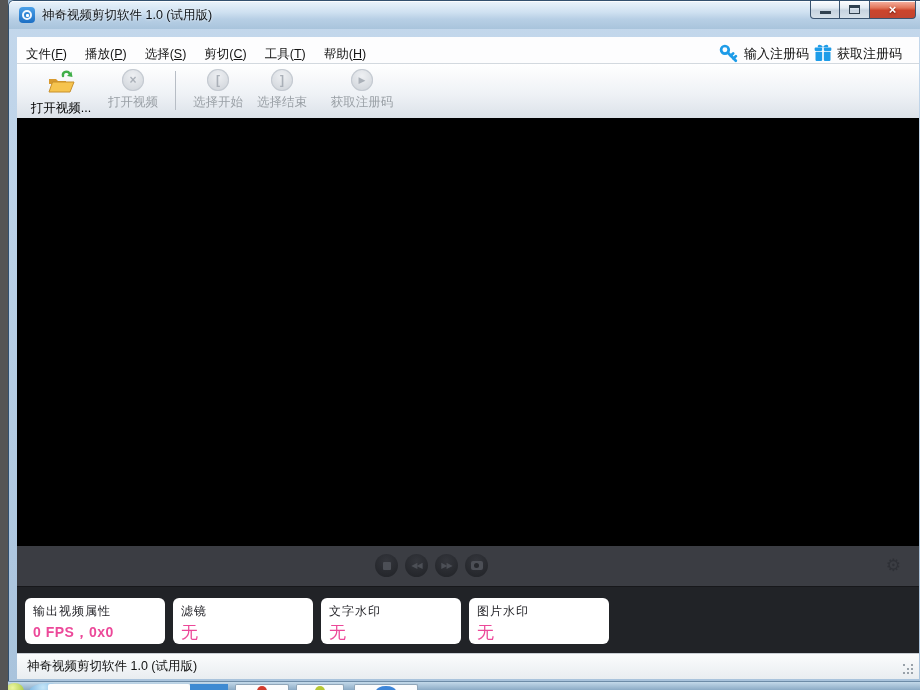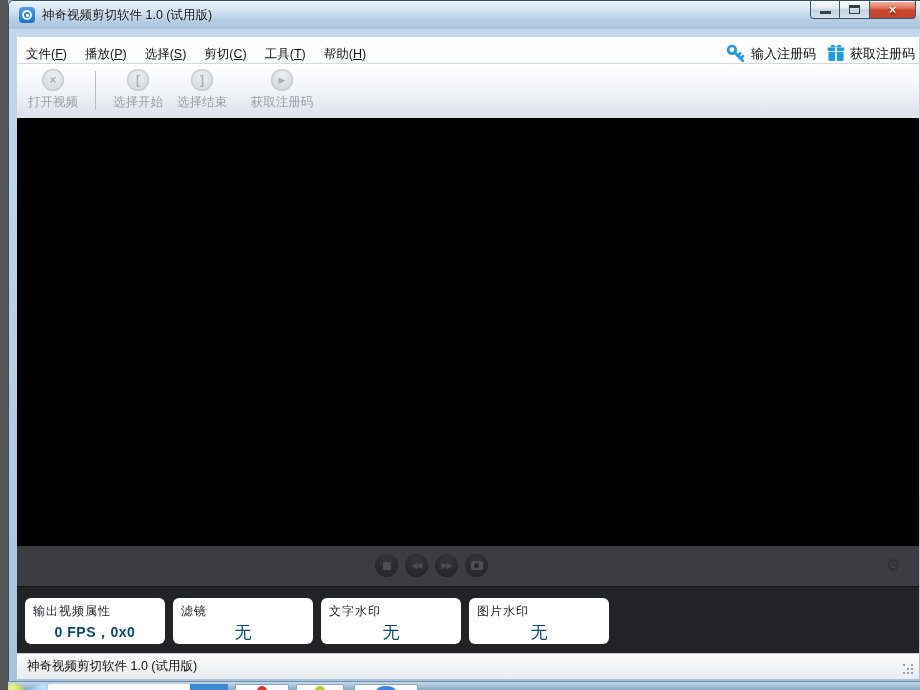--- a/index.html
+++ b/index.html
@@ -35,21 +35,21 @@
     text-shadow:0 1px 2px rgba(90,15,5,.8); }
   .glyph-min { position:absolute; left:9px; bottom:4px; width:11px; height:3px; background:#30414f; }
   .glyph-max { position:absolute; left:9px; top:4px; width:11px; height:9px;
     border:1px solid #30414f; border-top:3px solid #30414f; background:transparent; }
 
   
   .menubar { position:absolute; left:8px; right:8px; top:36px; height:34px; background:#fdfdfe;
     display:flex; align-items:center; font-size:12.5px; color:#141414; }
   .menu-item { padding:0 9px; line-height:34px; white-space:nowrap; cursor:default; }
   .mkey { text-decoration:underline; }
-  .reg-area { margin-left:auto; display:flex; align-items:center; gap:10px; padding-right:4px; }
+  .reg-area { margin-left:auto; display:flex; align-items:center; gap:4px; padding-right:17px; }
   .reg-link { display:flex; align-items:center; gap:4px; font-size:13px; color:#101010; cursor:pointer; white-space:nowrap; }
 
   
   .toolbar { position:absolute; left:8px; right:8px; top:62px; height:55px;
     background:linear-gradient(#ffffff,#eff2f6 55%,#dce2e9);
     border-top:1px solid #d3d9df; display:flex; align-items:stretch; padding-left:4px; }
   .tbtn { display:flex; flex-direction:column; align-items:center; justify-content:flex-start;
     padding-top:5px; font-size:12.5px; color:#9aa0a6; cursor:default; }
   .tbtn .cap { margin-top:3px; white-space:nowrap; }
   .tbtn.enabled { color:#000; cursor:pointer; }
@@ -76,21 +76,21 @@
     display:flex; align-items:center; justify-content:center; }
   .glyph-cam i { display:block; width:5px; height:5px; background:#25272c; border-radius:50%; }
   .gear { position:absolute; right:18px; top:8px; font-size:17px; color:#2e3036; line-height:24px; cursor:pointer; }
 
   
   .panel { position:absolute; left:8px; right:8px; top:585px; height:67px; background:#212327;
     border-top:1px solid #17181b;padding-left:20px; }
   .ibox { position:absolute; top:11px; width:140px; height:46px; background:#fff; border-radius:6px;
     padding:5px 8px 0; }
   .ibox .lbl { font-size:12px; color:#25252a; letter-spacing:1px; white-space:nowrap; }
-  .ibox .val { text-align:center; font-size:17px; color:#0c4a6e; margin-top:1px; }
+  .ibox .val { font-size:17px; color:#ec4899; margin-top:1px; }
   .ibox.first .val { font-weight:bold; font-size:14px; margin-top:4px; letter-spacing:.5px; }
   .bx1{ left:8px; } .bx2{ left:156px; } .bx3{ left:304px; } .bx4{ left:452px; }
   .startcut { position:absolute; left:720px; top:11px; width:178px; height:46px; border-radius:3px;
     background:linear-gradient(#6f7278,#5a5d63); border:1px solid #4b4e54;
     color:#fbfbfb; font-size:24px; letter-spacing:6px; display:flex; align-items:center;
     justify-content:center; padding-left:6px; cursor:default;
     text-shadow:0 1px 2px rgba(0,0,0,.35); }
 
   
   .statusbar { position:absolute; left:8px; right:8px; top:652px; height:26px;
@@ -172,20 +172,31 @@
                   <path d="M12 5 C15 0.5 19.5 2 18 5 Z"></path>
                 </g>
               </svg>
           </span>
           <span>获取注册码</span>
         </div>
       </div>
     </div>
 
     <div class="toolbar">
+      <div class="tbtn enabled w-open">
+        <span>
+          <svg width="28" height="25" viewBox="0 0 28 25">
+            <path d="M16 7 C15 2.5 21 1.5 22.5 4.5" fill="none" stroke="#3fae49" stroke-width="2.4" stroke-linecap="round"></path>
+            <path d="M24.5 2.5 L25.5 8 L20 7 Z" fill="#3fae49"></path>
+            <path d="M2 10 h7 l2 2 h8 v3 H2 Z" fill="#d89a2e"></path>
+            <path d="M2 23 L5.5 13 L27 13 L23 23 Z" fill="#f6c44f" stroke="#c8902b" stroke-width="1"></path>
+          </svg>
+        </span>
+        <span class="cap">打开视频...</span>
+      </div>
       <div class="tbtn w-close">
         <span class="ticon-circle">×</span>
         <span class="cap">打开视频</span>
       </div>
       <div class="tsep"></div>
       <div class="tbtn w-ss">
         <span class="ticon-circle">[</span>
         <span class="cap">选择开始</span>
       </div>
       <div class="tbtn w-se">

